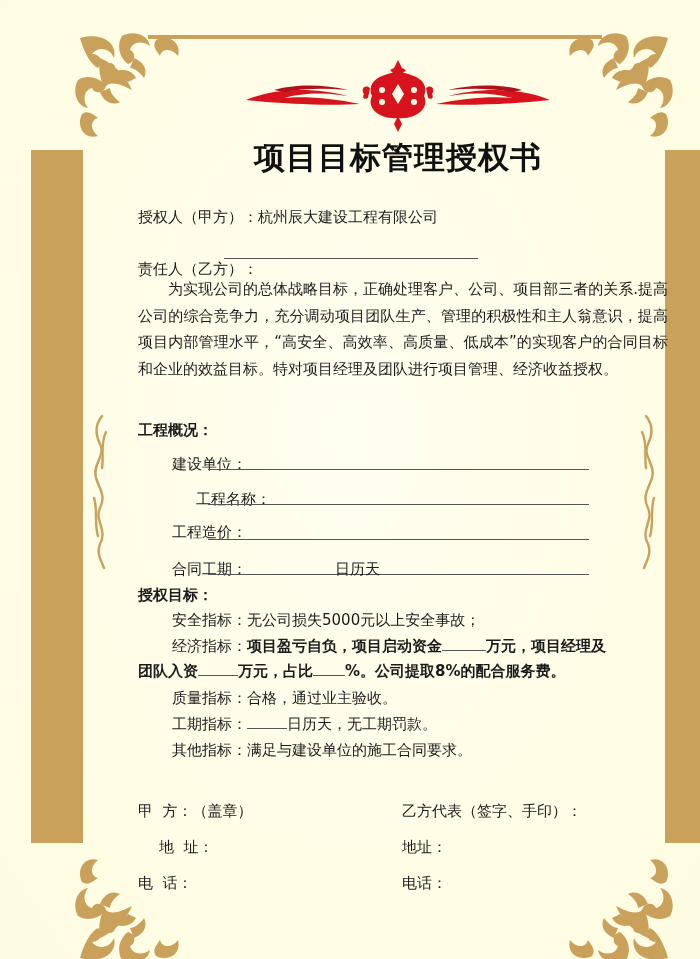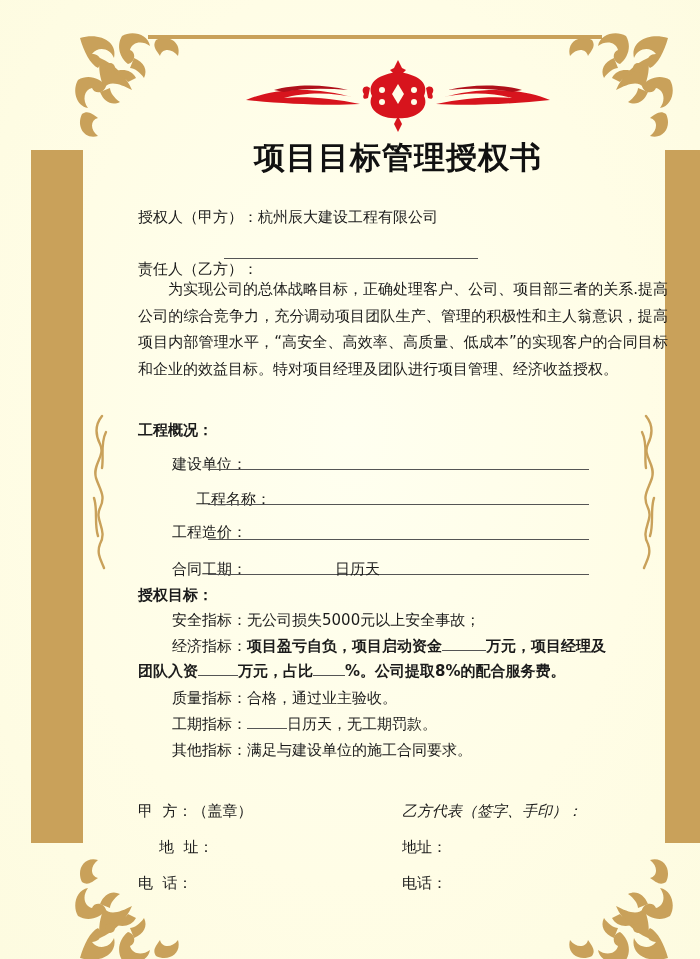--- a/index.html
+++ b/index.html
@@ -196,15 +196,15 @@
 </div>
 
 <div class="abs txt" style="left:124px;top:740px;">
   <span>其他指标：</span><span>满足与建设单位的施工合同要求。</span>
 </div>
 
 <div class="abs txt" style="left:90px;top:801px;white-space:pre;">甲  方：（盖章）</div>
 <div class="abs txt" style="left:78px;top:837px;white-space:pre;margin-left:33px;">地  址：</div>
 <div class="abs txt" style="left:90px;top:873px;white-space:pre;">电  话：</div>
 
-<div class="abs txt" style="left:354px;top:801px;font-style:italic;">乙方代表（签字、手印）：</div>
+<div class="abs txt" style="left:354px;top:801px;">乙方代表（签字、手印）：</div>
 <div class="abs txt" style="left:354px;top:837px;">地址：</div>
 <div class="abs txt" style="left:354px;top:873px;text-align:right;">电话：</div>
 
 </body></html>

